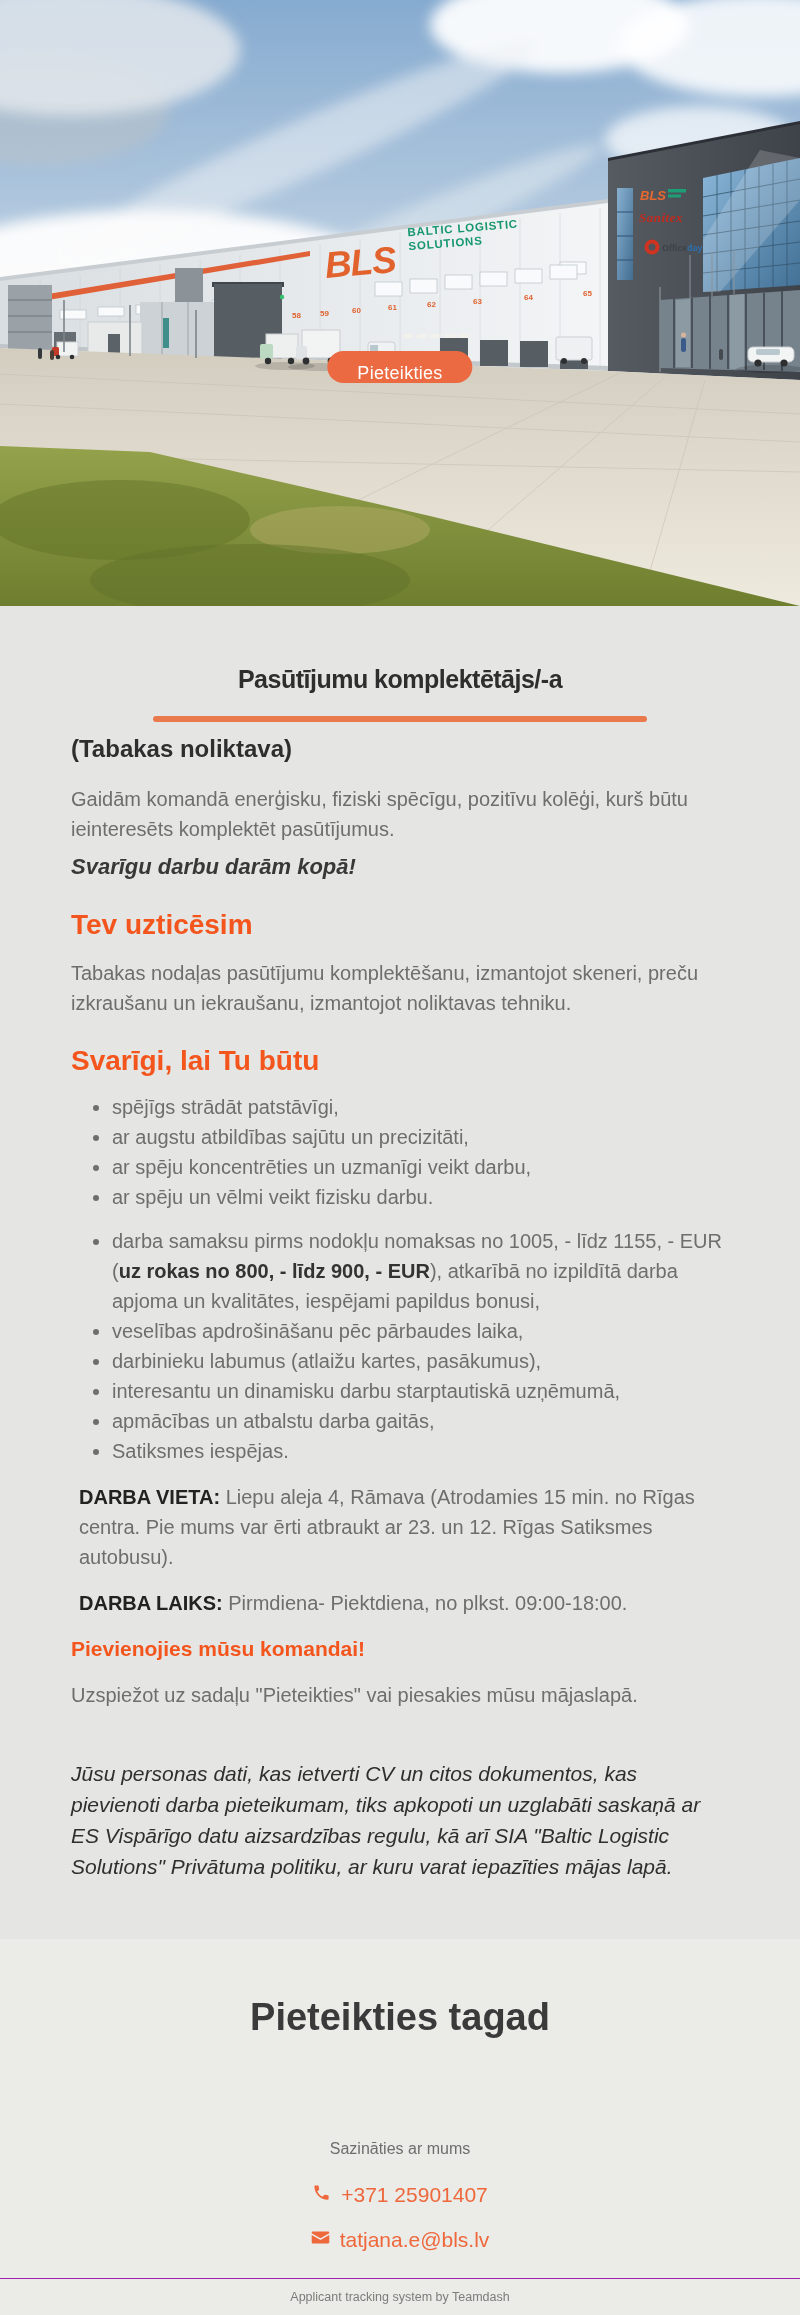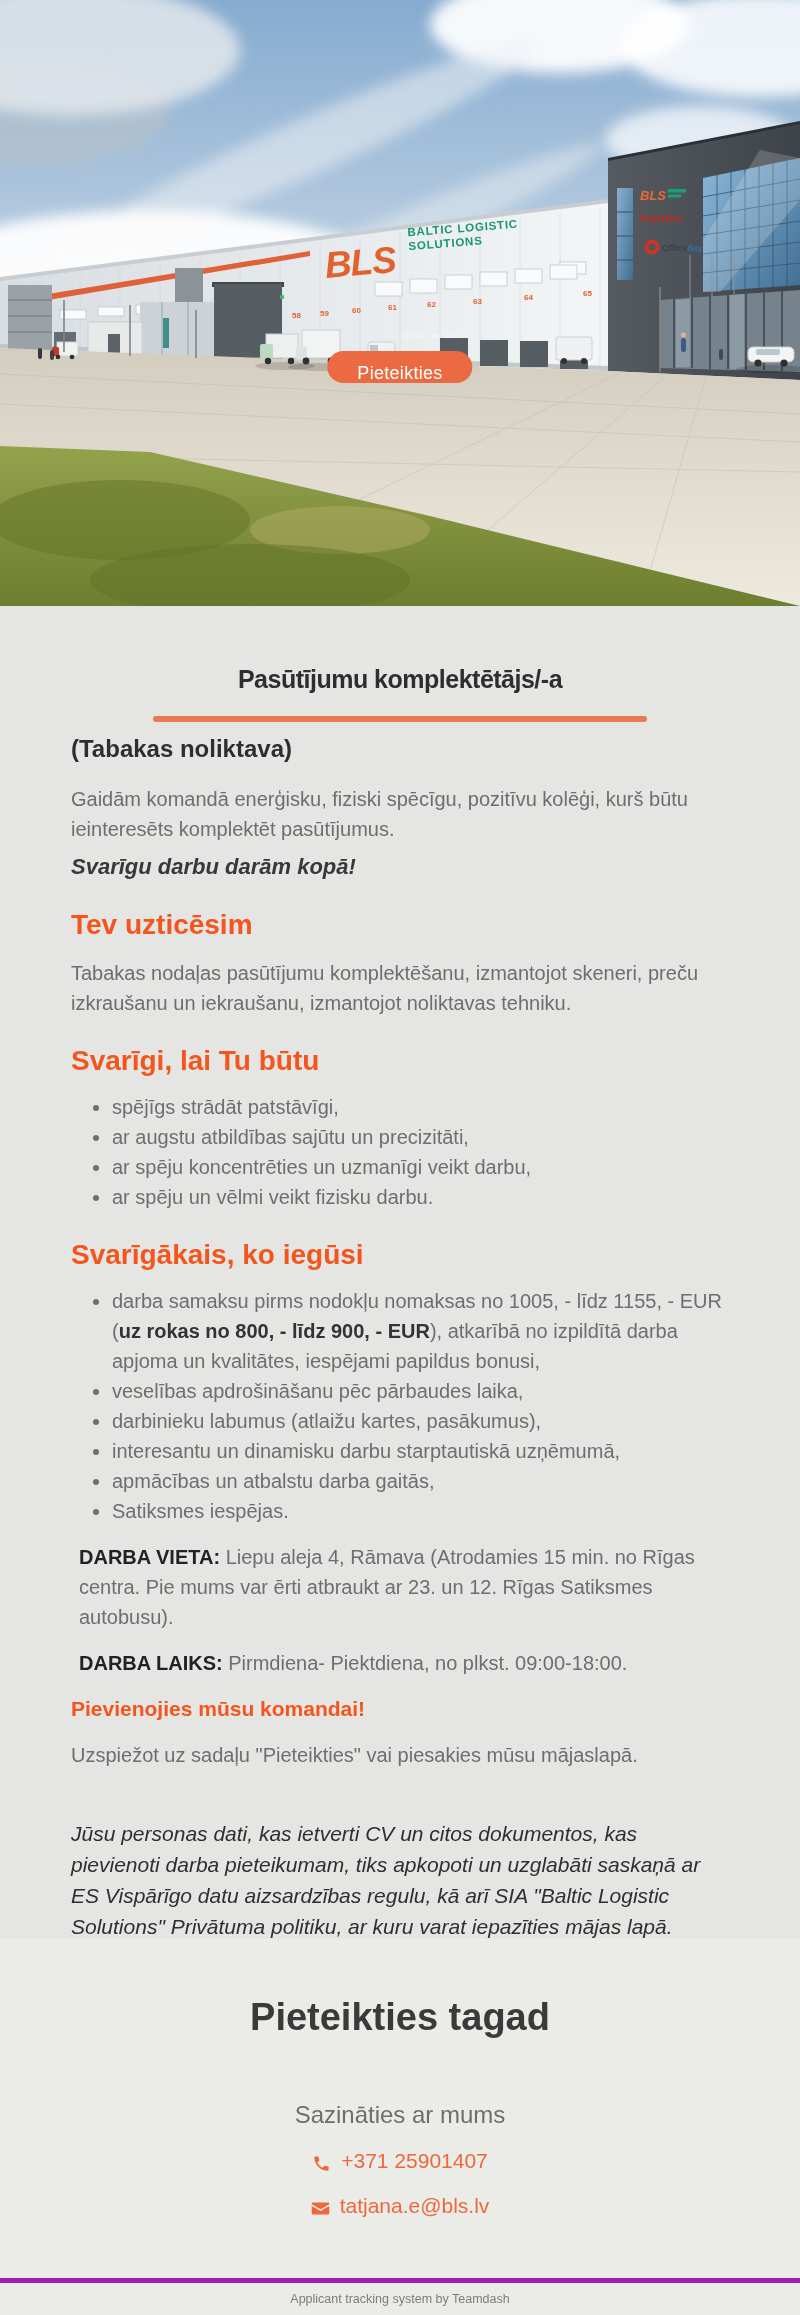--- a/index.html
+++ b/index.html
@@ -31,27 +31,27 @@
   ul.list li{padding-left:0;}
   .bold-dark{color:#333333;font-weight:700;}
   .info{margin:16px 8px 0;color:#6e6e6e;font-size:20px;line-height:30px;}
   .info .label{color:#222222;font-weight:700;}
   .cta{margin:16px 0 0;color:#f4551c;font-size:21px;line-height:30px;font-weight:700;}
   .disclaimer{margin:48px 0 0;color:#2f2f2f;font-size:21px;line-height:31px;font-style:italic;}
 
   
   .apply-section{box-sizing:border-box;height:339px;background:#ebebe8;text-align:center;padding-top:55px;}
   .apply-title{margin:0;font-size:38px;line-height:46px;font-weight:700;color:#3a3a3a;}
-  .contact-label{margin:62px 0 0;color:#6e6e6e;font-size:24px;line-height:26px;}
+  .contact-label{margin:96px 0 0;color:#6e6e6e;font-size:16px;line-height:26px;}
   .contact-row{display:flex;align-items:center;justify-content:center;gap:10px;margin-top:21px;}
-  .contact-link{color:#ee683c;font-size:21px;text-decoration:none;display:flex;align-items:flex-end;gap:10px;}
+  .contact-link{color:#ee683c;font-size:21px;text-decoration:none;display:flex;align-items:flex-start;gap:10px;}
   .contact-link .ico{width:19px;height:19px;flex:0 0 auto;}
 
   
-  .footer{box-sizing:border-box;height:37px;background:#ebebe8;border-top:5px solid #a21caf;
+  .footer{box-sizing:border-box;height:37px;background:#ebebe8;border-top:1px solid #a21caf;
     display:flex;align-items:center;justify-content:center;color:#7c7c7a;font-size:12.5px;}
 </style>
 </head>
 <body>
 
 <div class="page">
 
   <header class="hero">
     <svg viewBox="0 0 800 606" width="800" height="606" xmlns="http://www.w3.org/2000/svg">
       <defs>
@@ -337,21 +337,20 @@
     <p class="body tight">Tabakas nodaļas pasūtījumu komplektēšanu, izmantojot skeneri, preču izkraušanu un iekraušanu, izmantojot noliktavas tehniku.</p>
 
     <h2 class="orange">Svarīgi, lai Tu būtu</h2>
     <ul class="list">
       <li>spējīgs strādāt patstāvīgi,</li>
       <li>ar augstu atbildības sajūtu un precizitāti,</li>
       <li>ar spēju koncentrēties un uzmanīgi veikt darbu,</li>
       <li>ar spēju un vēlmi veikt fizisku darbu.</li>
     </ul>
 
-    <h2 class="orange">Svarīgākais, ko iegūsi</h2>
     <ul class="list">
       <li><span>darba samaksu pirms nodokļu nomaksas  no 1005, - līdz 1155, - EUR (</span><span class="bold-dark">uz rokas no 800, - līdz 900, - EUR</span><span>), atkarībā no izpildītā darba apjoma un kvalitātes, iespējami papildus bonusi,</span></li>
       <li>veselības apdrošināšanu pēc pārbaudes laika,</li>
       <li>darbinieku labumus (atlaižu kartes, pasākumus),</li>
       <li>interesantu un dinamisku darbu starptautiskā uzņēmumā,</li>
       <li>apmācības un atbalstu darba gaitās,</li>
       <li>Satiksmes iespējas.</li>
     </ul>
 
     <p class="info"><span class="label">DARBA VIETA:</span><span> Liepu aleja 4, Rāmava (Atrodamies 15 min. no Rīgas centra. Pie mums var ērti atbraukt ar 23. un 12. Rīgas Satiksmes autobusu).</span></p>

